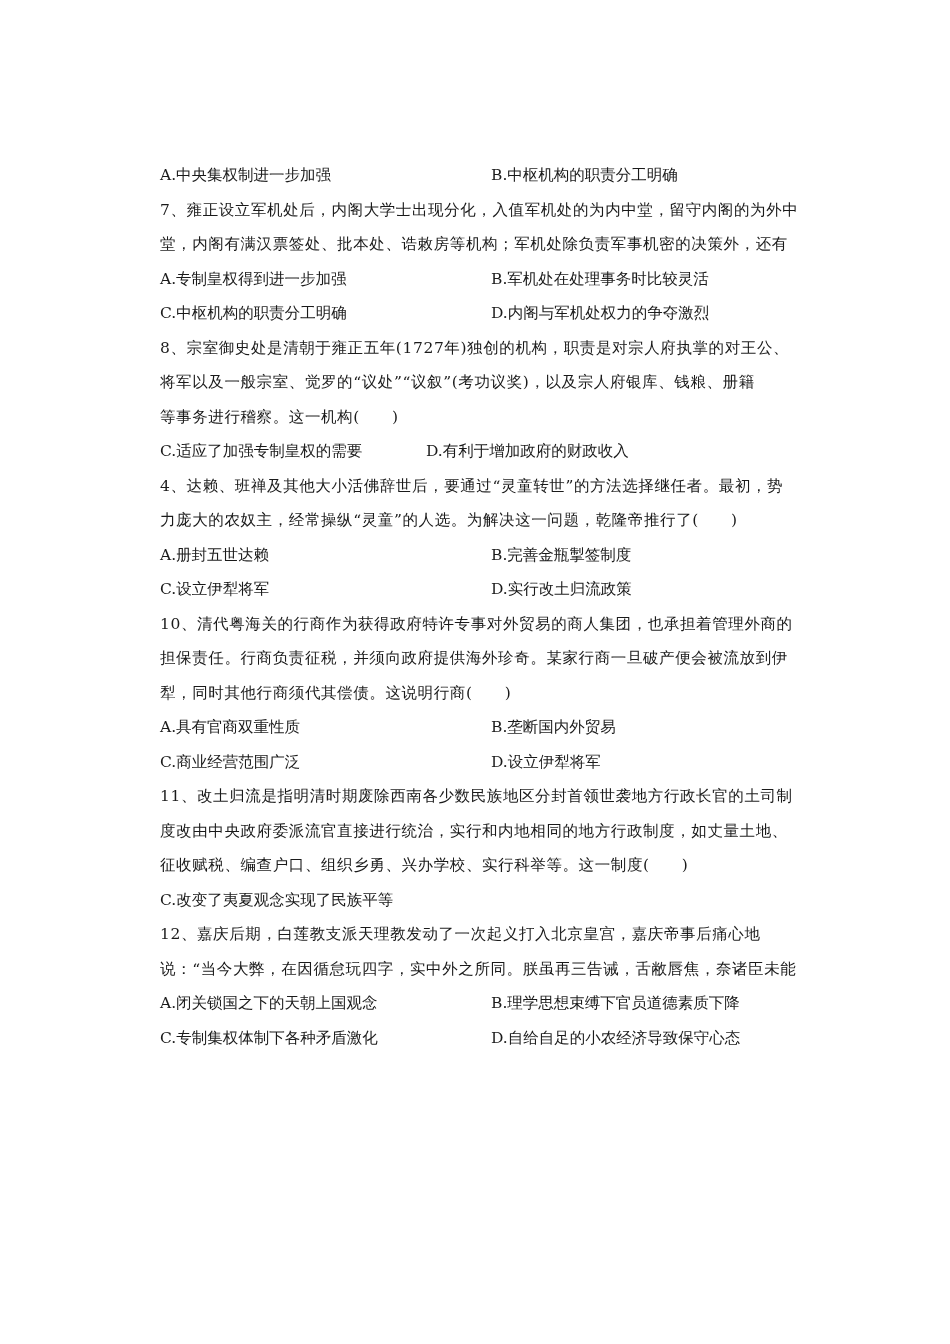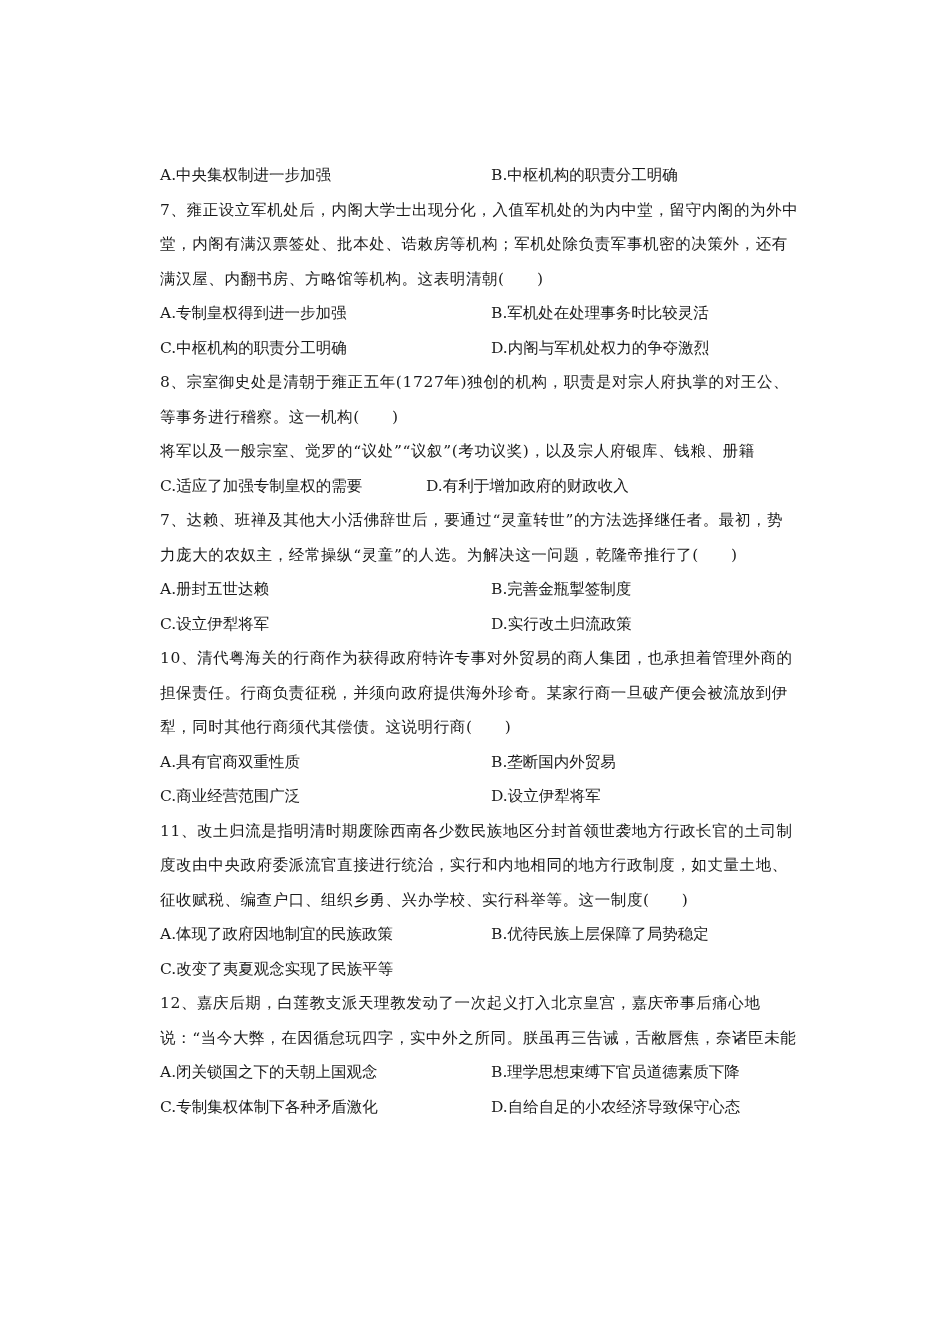--- a/index.html
+++ b/index.html
@@ -26,43 +26,42 @@
 <div class="page">
 
   <div class="line opt-row">
     <span class="opt a">A.中央集权制进一步加强</span>
     <span class="opt b">B.中枢机构的职责分工明确</span>
   </div>
 
   <div>
     <div class="line q-line">7、雍正设立军机处后，内阁大学士出现分化，入值军机处的为内中堂，留守内阁的为外中</div>
     <div class="line q-line">堂，内阁有满汉票签处、批本处、诰敕房等机构；军机处除负责军事机密的决策外，还有</div>
-    <div class="line q-line">满汉屋、内翻书房、方略馆等机构。这表明清朝(　　)</div>
     <div class="line opt-row">
       <span class="opt a">A.专制皇权得到进一步加强</span>
       <span class="opt b">B.军机处在处理事务时比较灵活</span>
     </div>
     <div class="line opt-row">
       <span class="opt c">C.中枢机构的职责分工明确</span>
       <span class="opt d">D.内阁与军机处权力的争夺激烈</span>
     </div>
   </div>
 
   <div>
     <div class="line q-line">8、宗室御史处是清朝于雍正五年(1727年)独创的机构，职责是对宗人府执掌的对王公、</div>
+    <div class="line q-line">将军以及一般宗室、觉罗的“议处”“议叙”(考功议奖)，以及宗人府银库、钱粮、册籍</div>
     <div class="line q-line">等事务进行稽察。这一机构(　　)</div>
-    <div class="line q-line">将军以及一般宗室、觉罗的“议处”“议叙”(考功议奖)，以及宗人府银库、钱粮、册籍</div>
     <div class="line opt-row">
       <span class="opt c">C.适应了加强专制皇权的需要</span>
       <span class="opt d narrow">D.有利于增加政府的财政收入</span>
     </div>
   </div>
 
   <div>
-    <div class="line q-line">7、达赖、班禅及其他大小活佛辞世后，要通过“灵童转世”的方法选择继任者。最初，势</div>
+    <div class="line q-line">4、达赖、班禅及其他大小活佛辞世后，要通过“灵童转世”的方法选择继任者。最初，势</div>
     <div class="line q-line">力庞大的农奴主，经常操纵“灵童”的人选。为解决这一问题，乾隆帝推行了(　　)</div>
     <div class="line opt-row">
       <span class="opt a">A.册封五世达赖</span>
       <span class="opt b">B.完善金瓶掣签制度</span>
     </div>
     <div class="line opt-row">
       <span class="opt c">C.设立伊犁将军</span>
       <span class="opt d">D.实行改土归流政策</span>
     </div>
   </div>
@@ -79,24 +78,20 @@
       <span class="opt c">C.商业经营范围广泛</span>
       <span class="opt d">D.设立伊犁将军</span>
     </div>
   </div>
 
   <div>
     <div class="line q-line">11、改土归流是指明清时期废除西南各少数民族地区分封首领世袭地方行政长官的土司制</div>
     <div class="line q-line">度改由中央政府委派流官直接进行统治，实行和内地相同的地方行政制度，如丈量土地、</div>
     <div class="line q-line">征收赋税、编查户口、组织乡勇、兴办学校、实行科举等。这一制度(　　)</div>
     <div class="line opt-row">
-      <span class="opt a">A.体现了政府因地制宜的民族政策</span>
-      <span class="opt b">B.优待民族上层保障了局势稳定</span>
-    </div>
-    <div class="line opt-row">
       <span class="opt c">C.改变了夷夏观念实现了民族平等</span>
     </div>
   </div>
 
   <div>
     <div class="line q-line">12、嘉庆后期，白莲教支派天理教发动了一次起义打入北京皇宫，嘉庆帝事后痛心地</div>
     <div class="line q-line">说：“当今大弊，在因循怠玩四字，实中外之所同。朕虽再三告诫，舌敝唇焦，奈诸臣未能</div>
     <div class="line opt-row">
       <span class="opt a">A.闭关锁国之下的天朝上国观念</span>
       <span class="opt b">B.理学思想束缚下官员道德素质下降</span>

